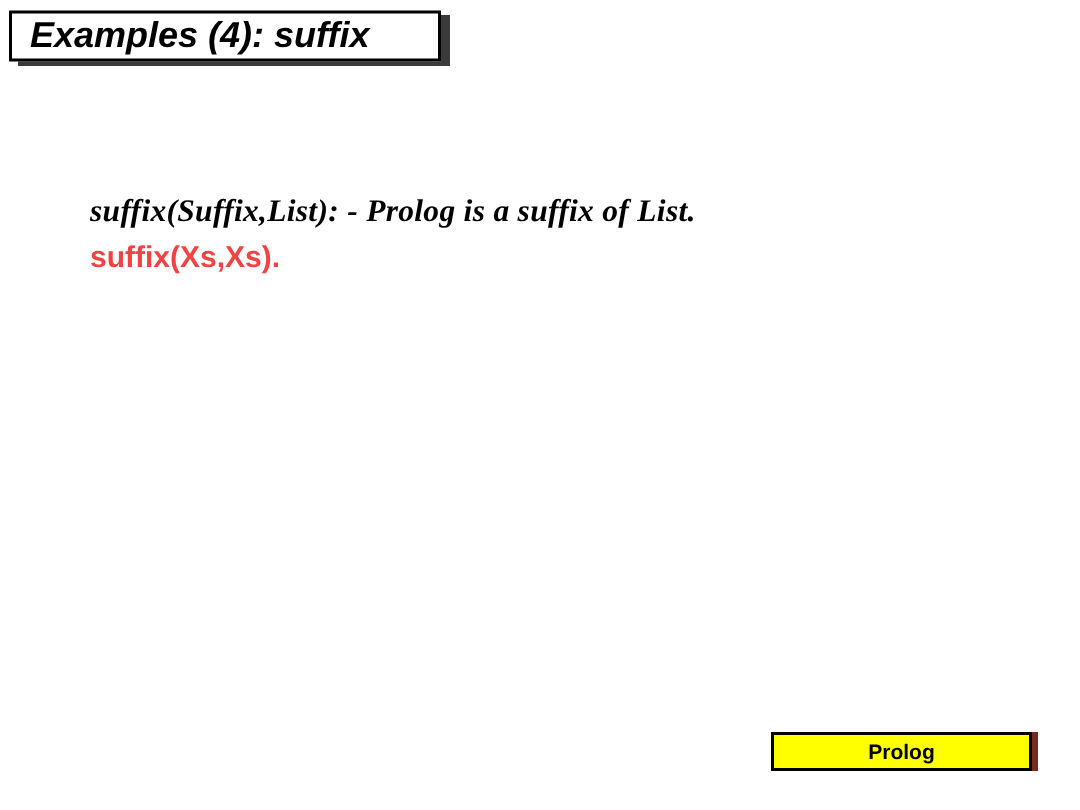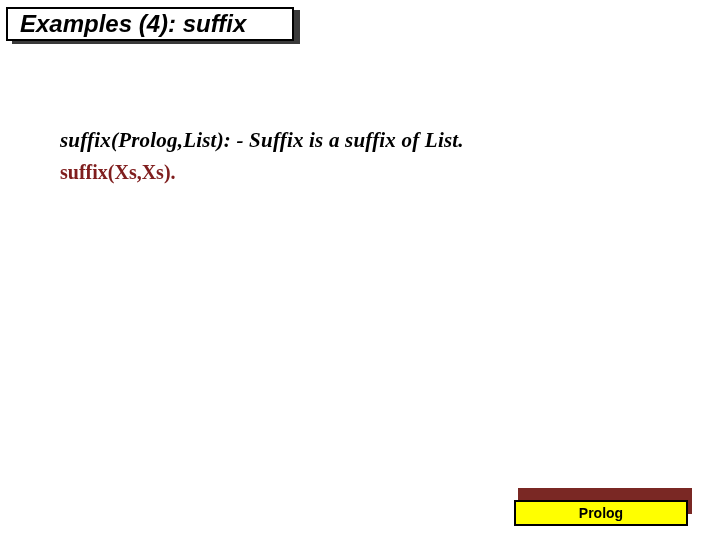--- a/index.html
+++ b/index.html
@@ -53,24 +53,24 @@
   .desc-line {
     font-family: Georgia, 'Times New Roman', serif;
     font-style: italic;
     font-weight: bold;
     font-size: 21px;
     color: #000000;
     margin-bottom: 6px;
     letter-spacing: 0.2px;
   }
   .code-line {
-    font-family: Liberation Serif, serif;
+    font-family: Liberation Sans, sans-serif;
     font-weight: bold;
     font-size: 20px;
-    color: #7f1d1d;
+    color: #ef4444;
     line-height: 1.35;
     white-space: pre;
   }
   .footer {
     position: absolute;
     left: 0;
     bottom: 28px;
     width: 720px;
     height: 28px;
   }
@@ -89,21 +89,21 @@
     position: absolute;
     right: 28px;
     top: 4px;
     width: 174px;
     height: 26px;
     background: #7a2824;
   }
   .badge {
     position: absolute;
     right: 32px;
-    top: 16px;
+    top: 4px;
     width: 174px;
     height: 26px;
     background: #ffff00;
     border: 2px solid #000000;
     display: flex;
     align-items: center;
     justify-content: center;
   }
   .badge-text {
     font-family: Arial, Helvetica, sans-serif;
@@ -116,21 +116,21 @@
 <body>
 
 <div class="slide">
 
   <div class="title-box-shadow"></div>
   <div class="title-box">
     <span class="title-text">Examples (4): suffix</span>
   </div>
 
   <div class="content">
-    <div class="desc-line">suffix(Prolog,List): - Suffix is a suffix of List.</div>
+    <div class="desc-line">suffix(Suffix,List): - Prolog is a suffix of List.</div>
     <div class="code-line">suffix(Xs,Xs).</div>
   </div>
 
   <div class="footer">
     <div class="badge-shadow"></div>
     <div class="badge">
       <span class="badge-text">Prolog</span>
     </div>
   </div>
 

